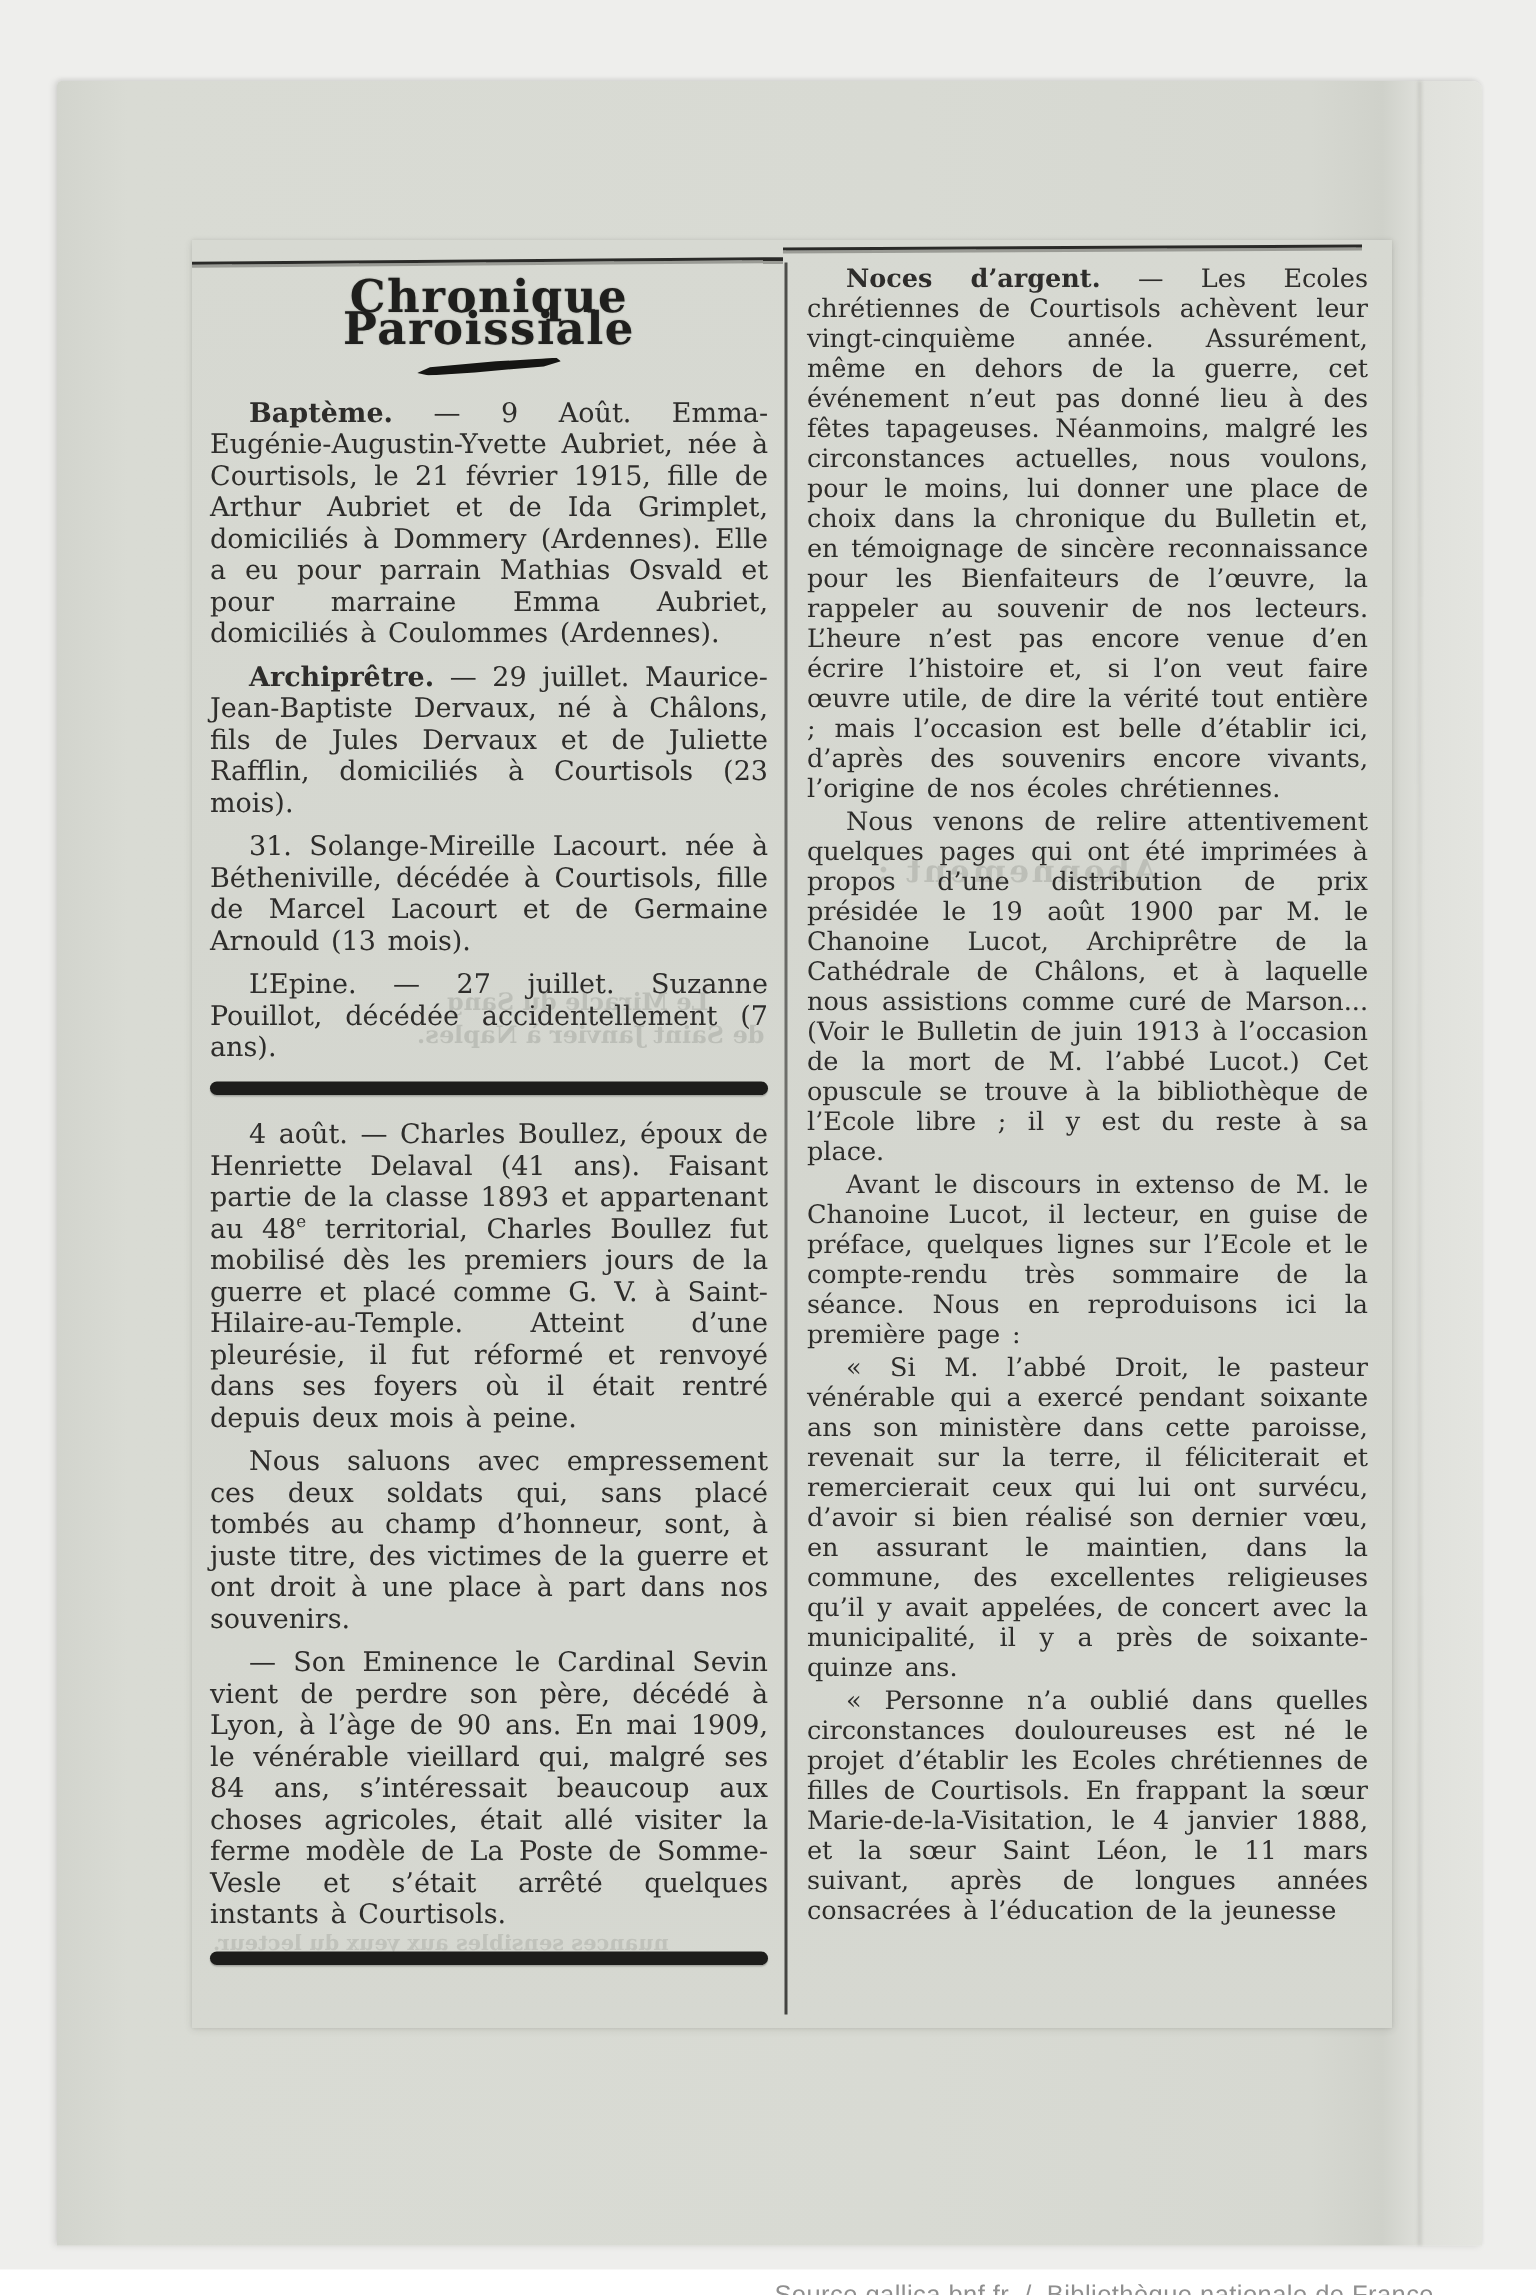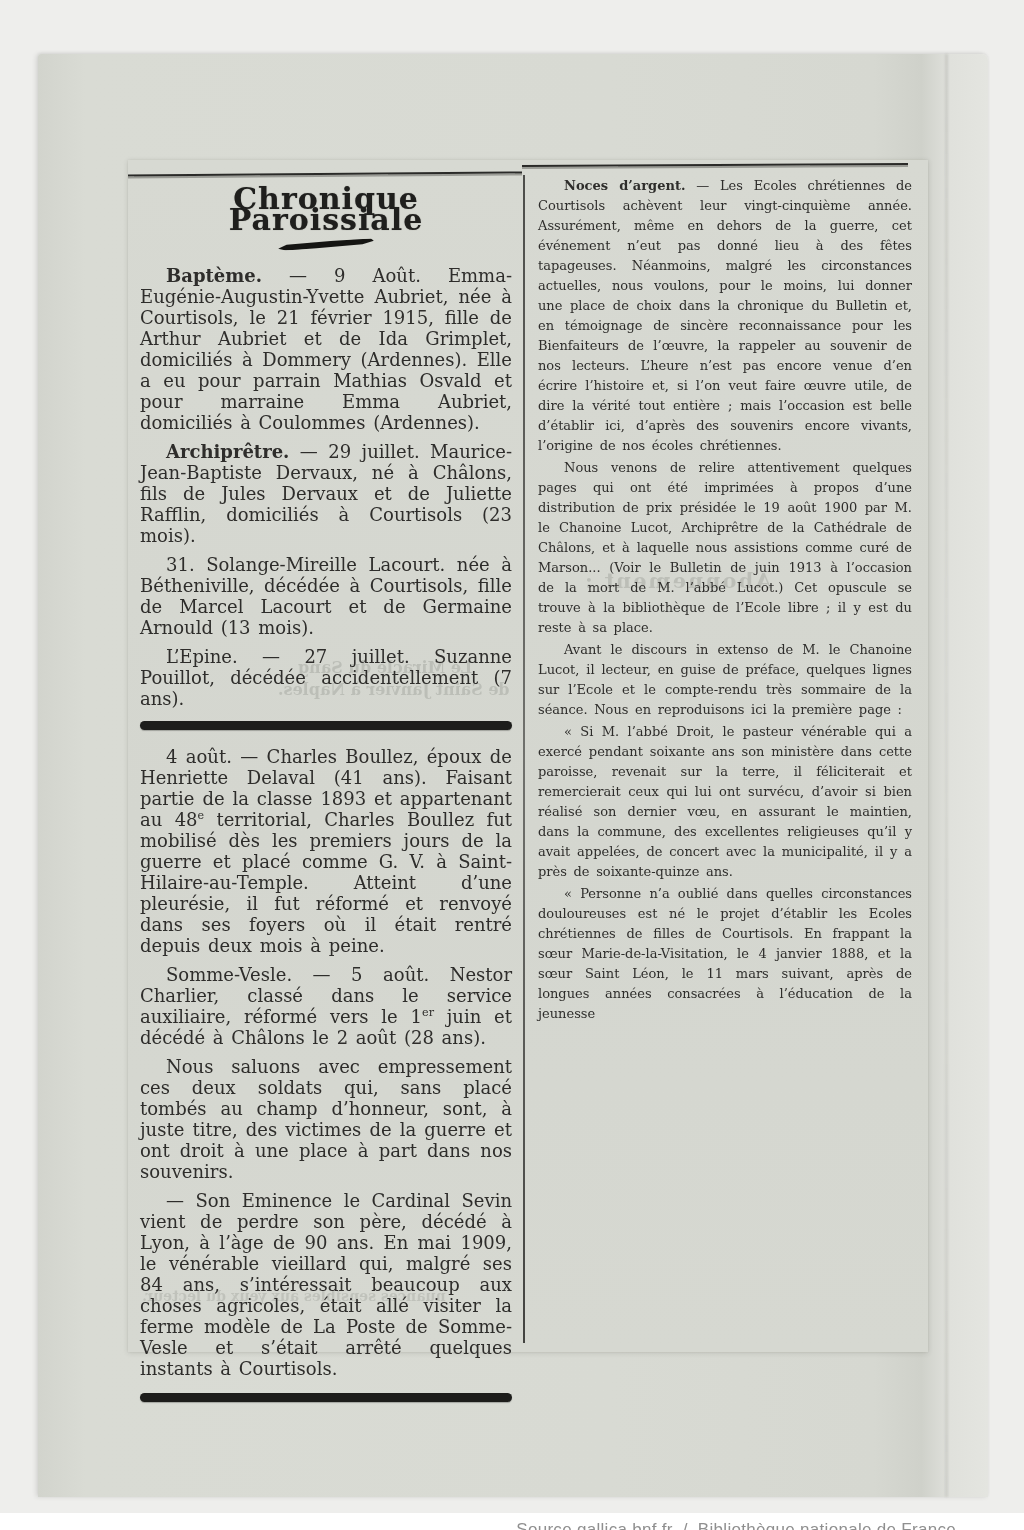--- a/index.html
+++ b/index.html
@@ -30,21 +30,21 @@
   .rule{position:absolute;height:0;border-top:2px solid #2a2a28;box-shadow:0 2px 0 rgba(40,40,38,.35);}
   .rule.left-part{left:0;top:13px;width:394px;transform:rotate(-0.45deg);}
   .rule.right-part{left:394px;top:4px;width:386px;transform:rotate(-0.3deg);}
   .vdivider{
     position:absolute;left:395px;top:15px;width:2px;height:1168px;
     background:linear-gradient(180deg,rgba(30,30,28,.75),rgba(30,30,28,.55) 50%,rgba(30,30,28,.8));
   }
   
   .col{position:absolute;color:#2e2d2b;text-align:justify;}
   .col-left{left:12px;top:24px;width:372px;font-size:18px;line-height:21px;word-spacing:2px;}
-  .col-right{left:410px;top:16px;width:374px;font-size:13px;line-height:20px;word-spacing:2.5px;}
+  .col-right{left:410px;top:16px;width:374px;font-size:17px;line-height:20px;word-spacing:2.5px;}
   .page-title{
     font-size:30px;font-weight:bold;letter-spacing:1px;text-align:center;
     color:#1f1f1d;margin:4px 0 10px 0;text-shadow:0 0 1px rgba(30,30,28,.4);
   }
   .flourish{
     width:96px;height:9px;margin:0 auto 16px auto;background:#151513;
     clip-path:polygon(0% 78%,9% 38%,55% 12%,97% 0%,100% 28%,88% 62%,40% 88%,8% 100%);
     transform:rotate(-2deg);
   }
   .para{margin:0 0 8px 0;text-indent:26px;}
@@ -98,21 +98,20 @@
     <div class="col col-left">
       <div class="page-title">Chronique Paroissiale</div>
       <div class="flourish"></div>
       <div>
           <p class="para"><span class="b">Baptème.</span><span> — 9 Août. Emma-Eugénie-Augustin-Yvette Aubriet, née à Courtisols, le 21 février 1915, fille de Arthur Aubriet et de Ida Grimplet, domiciliés à Dommery (Ardennes). Elle a eu pour parrain Mathias Osvald et pour marraine Emma Aubriet, domiciliés à Coulommes (Ardennes).</span></p>
           <p class="para"><span class="b">Archiprêtre.</span><span> — 29 juillet. Maurice-Jean-Baptiste Dervaux, né à Châlons, fils de Jules Dervaux et de Juliette Rafflin, domiciliés à Courtisols (23 mois).</span></p>
           <p class="para"><span>31. Solange-Mireille Lacourt. née à Bétheniville, décédée à Courtisols, fille de Marcel Lacourt et de Germaine Arnould (13 mois).</span></p>
           <p class="para"><span class="i">L’Epine.</span><span> — 27 juillet. Suzanne Pouillot, décédée accidentellement (7 ans).</span></p>
           <div class="bar"></div>
           <p class="para"><span>4 août. — Charles Boullez, époux de Henriette Delaval (41 ans). Faisant partie de la classe 1893 et appartenant au 48</span><sup>e</sup><span> territorial, Charles Boullez fut mobilisé dès les premiers jours de la guerre et placé comme G. V. à Saint-Hilaire-au-Temple. Atteint d’une pleurésie, il fut réformé et renvoyé dans ses foyers où il était rentré depuis deux mois à peine.</span></p>
-          <p class="para"><span class="i">Somme-Vesle.</span><span> — 5 août. Nestor Charlier, classé dans le service auxiliaire, réformé vers le 1</span><sup>er</sup><span> juin et décédé à Châlons le 2 août (28 ans).</span></p>
           <p class="para"><span>Nous saluons avec empressement ces deux soldats qui, sans placé tombés au champ d’honneur, sont, à juste titre, des victimes de la guerre et ont droit à une place à part dans nos souvenirs.</span></p>
           <p class="para"><span>— Son Eminence le Cardinal Sevin vient de perdre son père, décédé à Lyon, à l’àge de 90 ans. En mai 1909, le vénérable vieillard qui, malgré ses 84 ans, s’intéressait beaucoup aux choses agricoles, était allé visiter la ferme modèle de La Poste de Somme-Vesle et s’était arrêté quelques instants à Courtisols.</span></p>
           <div class="bar bottom"></div>
         </div>
     </div>
 
     <div class="col col-right">
       <div>
           <p class="para"><span class="b">Noces d’argent.</span><span> — Les Ecoles chrétiennes de Courtisols achèvent leur vingt-cinquième année. Assurément, même en dehors de la guerre, cet événement n’eut pas donné lieu à des fêtes tapageuses. Néanmoins, malgré les circonstances actuelles, nous voulons, pour le moins, lui donner une place de choix dans la chronique du Bulletin et, en témoignage de sincère reconnaissance pour les Bienfaiteurs de l’œuvre, la rappeler au souvenir de nos lecteurs. L’heure n’est pas encore venue d’en écrire l’histoire et, si l’on veut faire œuvre utile, de dire la vérité tout entière ; mais l’occasion est belle d’établir ici, d’après des souvenirs encore vivants, l’origine de nos écoles chrétiennes.</span></p>
           <p class="para"><span>Nous venons de relire attentivement quelques pages qui ont été imprimées à propos d’une distribution de prix présidée le 19 août 1900 par M. le Chanoine Lucot, Archiprêtre de la Cathédrale de Châlons, et à laquelle nous assistions comme curé de Marson... (Voir le Bulletin de juin 1913 à l’occasion de la mort de M. l’abbé Lucot.) Cet opuscule se trouve à la bibliothèque de l’Ecole libre ; il y est du reste à sa place.</span></p>

